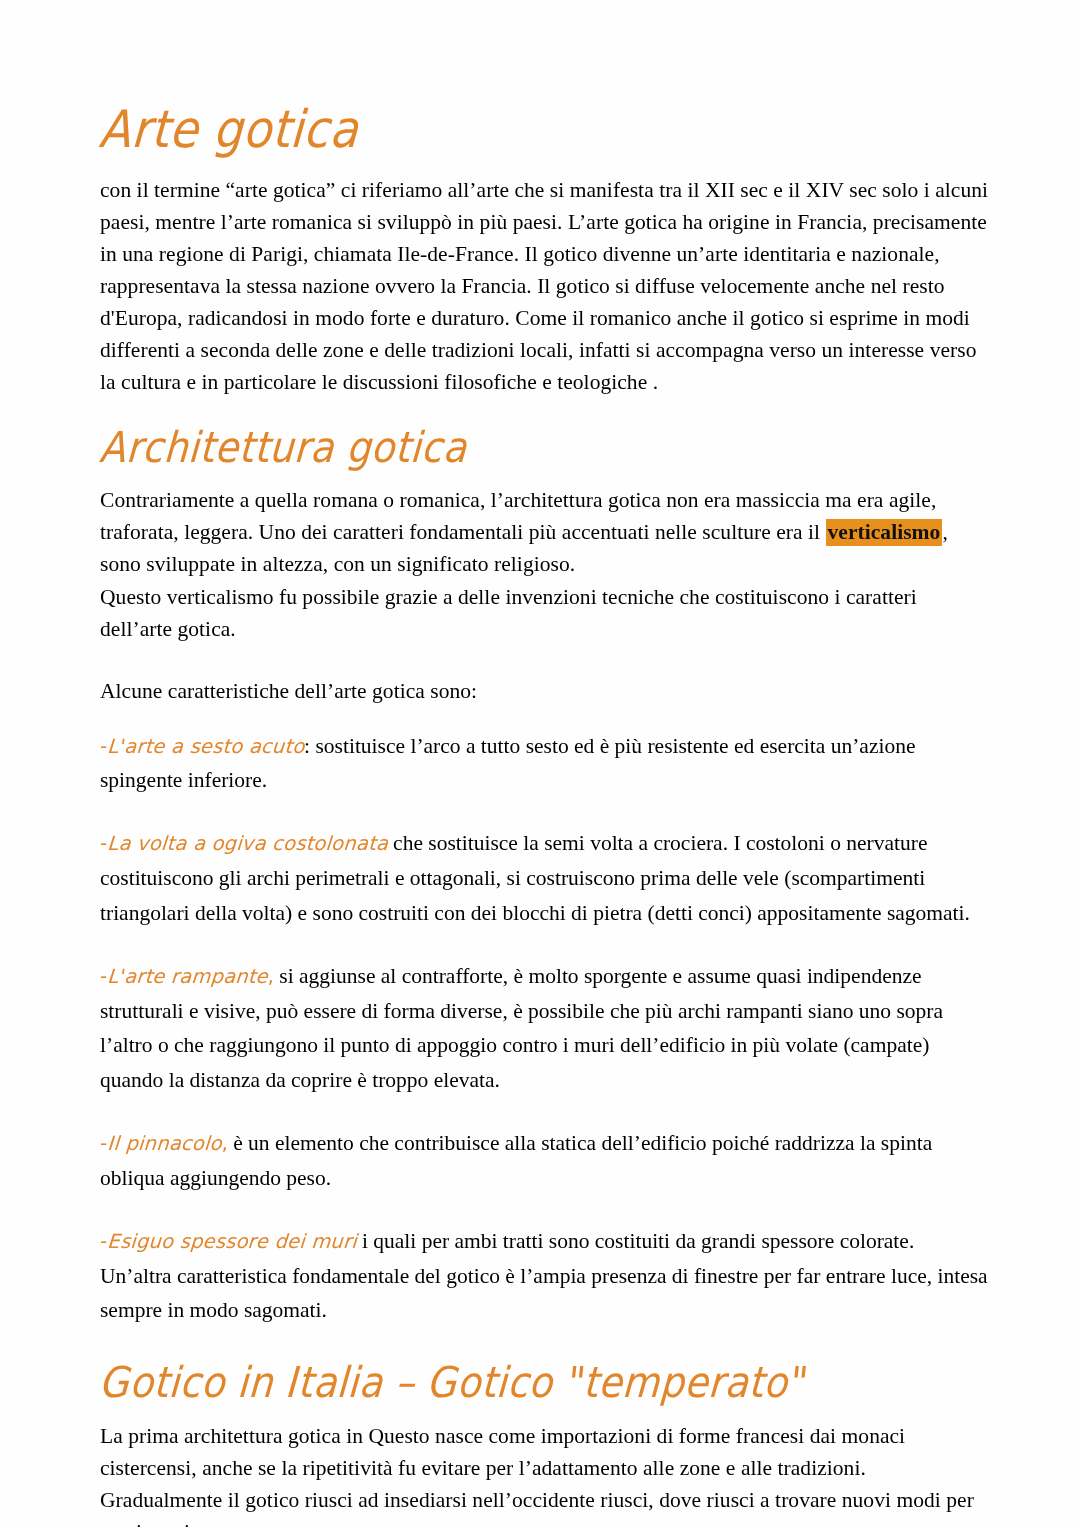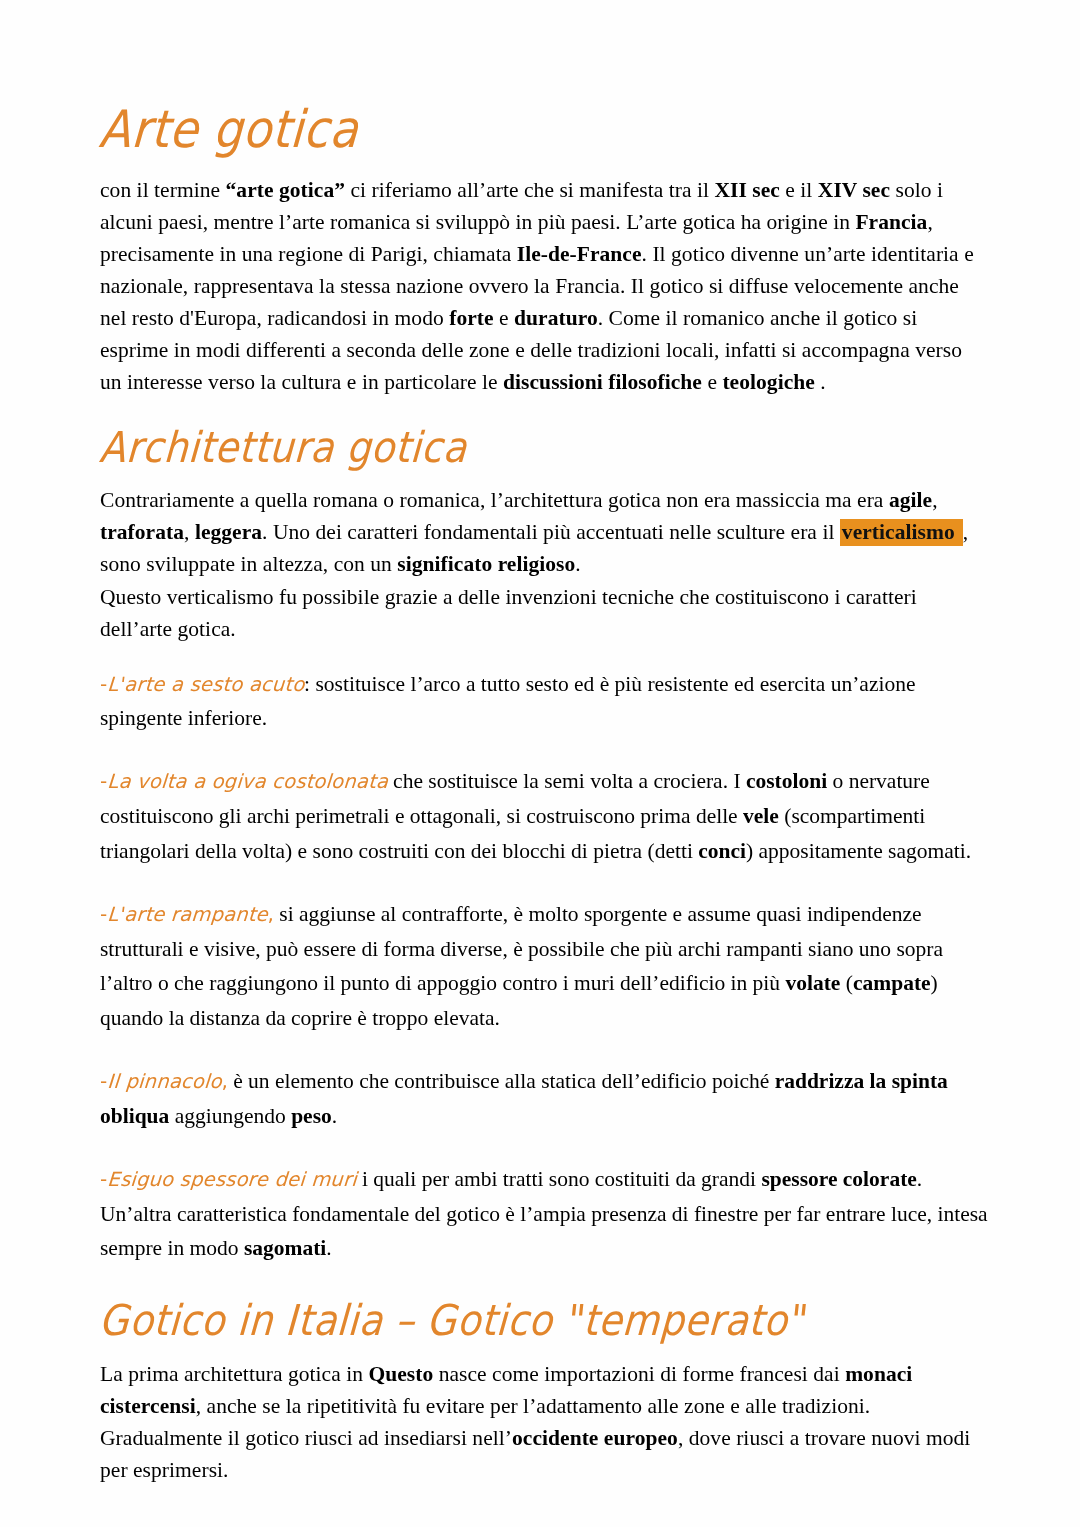--- a/index.html
+++ b/index.html
@@ -53,21 +53,21 @@
     line-height: 1.49;
     margin: 0;
     text-align: left;
     letter-spacing: 0.05px;
   }
   p.body + p.body { margin-top: 0; }
 
   .para-gap   { margin-top: 30px !important; }
   .para-gap-s { margin-top: 22px !important; }
 
-  b, strong { font-weight: 700; }
+  b, strong { font-weight: 400; }
 
   
   .hand {
     color: #E2862C;
     font-family: "DejaVu Sans", sans-serif;
     font-style: italic;
     font-size: 19.5px;
     letter-spacing: 0.2px;
     display: inline-block;
     transform: skewX(-7deg);
@@ -89,42 +89,43 @@
     font-size: 21.5px;
     line-height: 1.62;
     margin: 0;
   }
   .bullet + .bullet { margin-top: 28px; }
 
   .hl {
     background: #E8901E;
     color: #111111;
     font-weight: 700;
-    padding: 1px 8px 2px 2px;
+    padding: 1px 2px 2px 2px;
   }
 </style>
 </head>
 <body>
 
 <div class="page">
 
   <h1 class="heading h-main">Arte gotica</h1>
 
   <p class="body">con il termine <b>“arte gotica”</b> ci riferiamo all’arte che si manifesta tra il <b>XII sec</b> e il <b>XIV sec</b> solo i alcuni paesi, mentre l’arte romanica si sviluppò in più paesi. L’arte gotica ha origine in <b>Francia</b>, precisamente in una regione di Parigi, chiamata <b>Ile-de-France</b>. Il gotico divenne un’arte identitaria e nazionale, rappresentava la stessa nazione ovvero la Francia. Il gotico si diffuse velocemente anche nel resto d'Europa, radicandosi in modo <b>forte</b> e <b>duraturo</b>. Come il romanico anche il gotico si esprime in modi differenti a seconda delle zone e delle tradizioni locali, infatti si accompagna verso un interesse verso la cultura e in particolare le <b>discussioni filosofiche</b> e <b>teologiche</b> .</p>
 
   <h2 class="heading h-sub h-gap-1">Architettura gotica</h2>
 
   <p class="body">Contrariamente a quella romana o romanica, l’architettura gotica non era massiccia ma era <b>agile</b>, <b>traforata</b>, <b>leggera</b>. Uno dei caratteri fondamentali più accentuati nelle sculture era il <span class="hl">verticalismo</span>, sono sviluppate in altezza, con un <b>significato religioso</b>.<br>Questo verticalismo fu possibile grazie a delle invenzioni tecniche che costituiscono i caratteri dell’arte gotica.</p>
 
+  <p class="body para-gap">Alcune <b>caratteristiche</b> dell’arte gotica sono:</p>
 
   <div id="bullet-list">
       <p class="bullet para-gap-s"><span class="dash">-</span><span class="hand">L'arte a sesto acuto</span><span>:</span><span> sostituisce l’arco a tutto sesto ed è più resistente ed  esercita un’azione spingente inferiore.</span></p>
       <p class="bullet"><span class="dash">-</span><span class="hand">La volta a ogiva costolonata</span><span> che sostituisce la semi volta a crociera. I <b>costoloni</b> o nervature costituiscono gli archi perimetrali e ottagonali, si costruiscono prima delle <b>vele</b> (scompartimenti triangolari della volta) e sono costruiti con dei blocchi di pietra (detti <b>conci</b>) appositamente sagomati.</span></p>
       <p class="bullet"><span class="dash">-</span><span class="hand">L'arte rampante</span><span class="orange-punct">,</span><span> si aggiunse al contrafforte, è molto sporgente e assume quasi indipendenze strutturali e visive, può essere di forma diverse, è possibile che più archi rampanti siano uno sopra l’altro o che raggiungono il punto di appoggio contro i muri dell’edificio in più <b>volate</b> (<b>campate</b>) quando la distanza da coprire è troppo elevata.</span></p>
       <p class="bullet"><span class="dash">-</span><span class="hand">Il pinnacolo</span><span class="orange-punct">,</span><span> è un elemento che contribuisce alla statica dell’edificio poiché <b>raddrizza la spinta obliqua</b> aggiungendo <b>peso</b>.</span></p>
       <p class="bullet"><span class="dash">-</span><span class="hand">Esiguo spessore dei muri</span><span> i quali per ambi tratti sono costituiti da grandi <b>spessore colorate</b>. Un’altra caratteristica fondamentale del gotico è l’ampia presenza di finestre per far entrare luce, intesa sempre in modo <b>sagomati</b>.</span></p>
     </div>
 
   <h2 class="heading h-sub h-gap-2">Gotico in Italia – Gotico "temperato"</h2>
 
-  <p class="body">La prima architettura gotica in <b>Questo</b> nasce come importazioni di forme francesi dai <b>monaci cistercensi</b>, anche se la ripetitività fu evitare per l’adattamento alle zone e alle tradizioni. Gradualmente il gotico riusci ad insediarsi nell’<b>occidente europeo</b>, dove riusci a trovare nuovi modi per esprimersi.</p>
+  <p class="body">La prima architettura gotica in <b>Questo</b> nasce come importazioni di forme francesi dai <b>monaci cistercensi</b>, anche se la ripetitività fu evitare per l’adattamento alle zone e alle tradizioni. Gradualmente il gotico riusci ad insediarsi nell’<b>occidente riusci</b>, dove riusci a trovare nuovi modi per esprimersi.</p>
 
 </div>
 
 </body></html>

